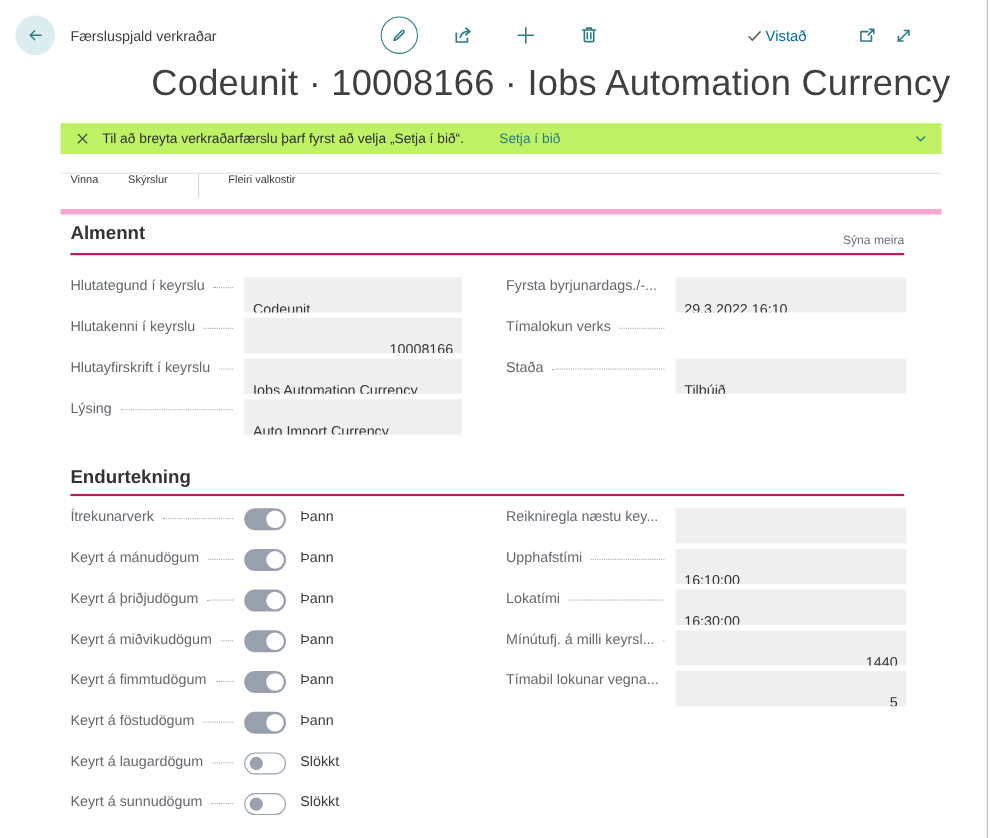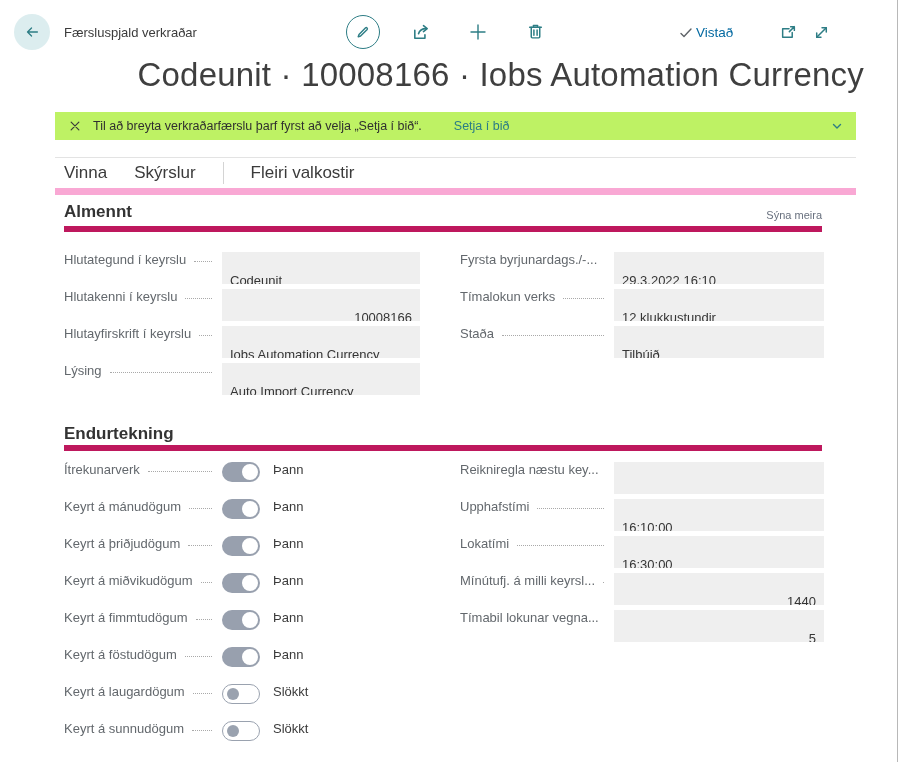--- a/index.html
+++ b/index.html
@@ -23,28 +23,28 @@
   
   .notification { position:absolute; left:55px; top:112px; width:801px; height:28px; background:#bef264;
                   display:flex; align-items:center; font-size:12.5px; color:#2f2f2f; padding:0 12px 0 14px; }
   .notif-close { display:flex; align-items:center; margin-right:12px; cursor:pointer; }
   .notif-msg { white-space:nowrap; }
   .notif-action { color:#2a7d86; margin-left:32px; cursor:pointer; white-space:nowrap; }
   .notif-chevron { margin-left:auto; display:flex; align-items:center; cursor:pointer; }
 
   
   .menu-row { position:absolute; left:55px; top:157px; width:801px; height:38px;
-              border-top:1px solid #e3e3e3; border-bottom:7px solid #f9a8d4;
-              display:flex; align-items:center; font-size:17px; padding-left:9px; }
+              border-top:1px solid #e3e3e3; border-bottom:5px solid #f9a8d4;
+              display:flex; align-items:flex-start; font-size:10px; padding-left:9px; }
   .menu-item { color:#3b3b3b; cursor:pointer; }
   .menu-item + .menu-item { margin-left:27px; }
   .menu-divider { width:1px; height:22px; background:#d4d4d4; margin:0 27px; }
 
   
-  .section-header { position:absolute; left:64px; width:758px; border-bottom:6px solid #be185d; }
+  .section-header { position:absolute; left:64px; width:758px; border-bottom:2px solid #be185d; }
   .section-title { font-size:17px; font-weight:700; color:#333; }
   .show-more { position:absolute; right:0; bottom:5px; font-size:11px; color:#68707e; cursor:pointer; }
   .hdr-almennt { top:202px; height:30px; }
   .hdr-endurtekning { top:424px; height:27px; }
 
   .col { position:absolute; }
   .col-al-left  { left:64px;  top:252px; width:356px; }
   .col-al-right { left:460px; top:252px; width:364px; }
   .col-en-left  { left:64px;  top:462px; width:356px; }
   .col-en-right { left:460px; top:462px; width:364px; }
@@ -214,21 +214,20 @@
           <span>Fyrsta byrjunardags./-...</span>
           <i class="dots"></i>
         </div>
       <div class="field-box">29.3.2022 16:10</div>
     </div>
     <div class="row">
       <div class="field-label">
           <span>Tímalokun verks</span>
           <i class="dots"></i>
         </div>
-      <div class="field-box">12 klukkustundir</div>
     </div>
     <div class="row">
       <div class="field-label">
           <span>Staða</span>
           <i class="dots"></i>
         </div>
       <div class="field-box">Tilbúið</div>
     </div>
   </div>
 

